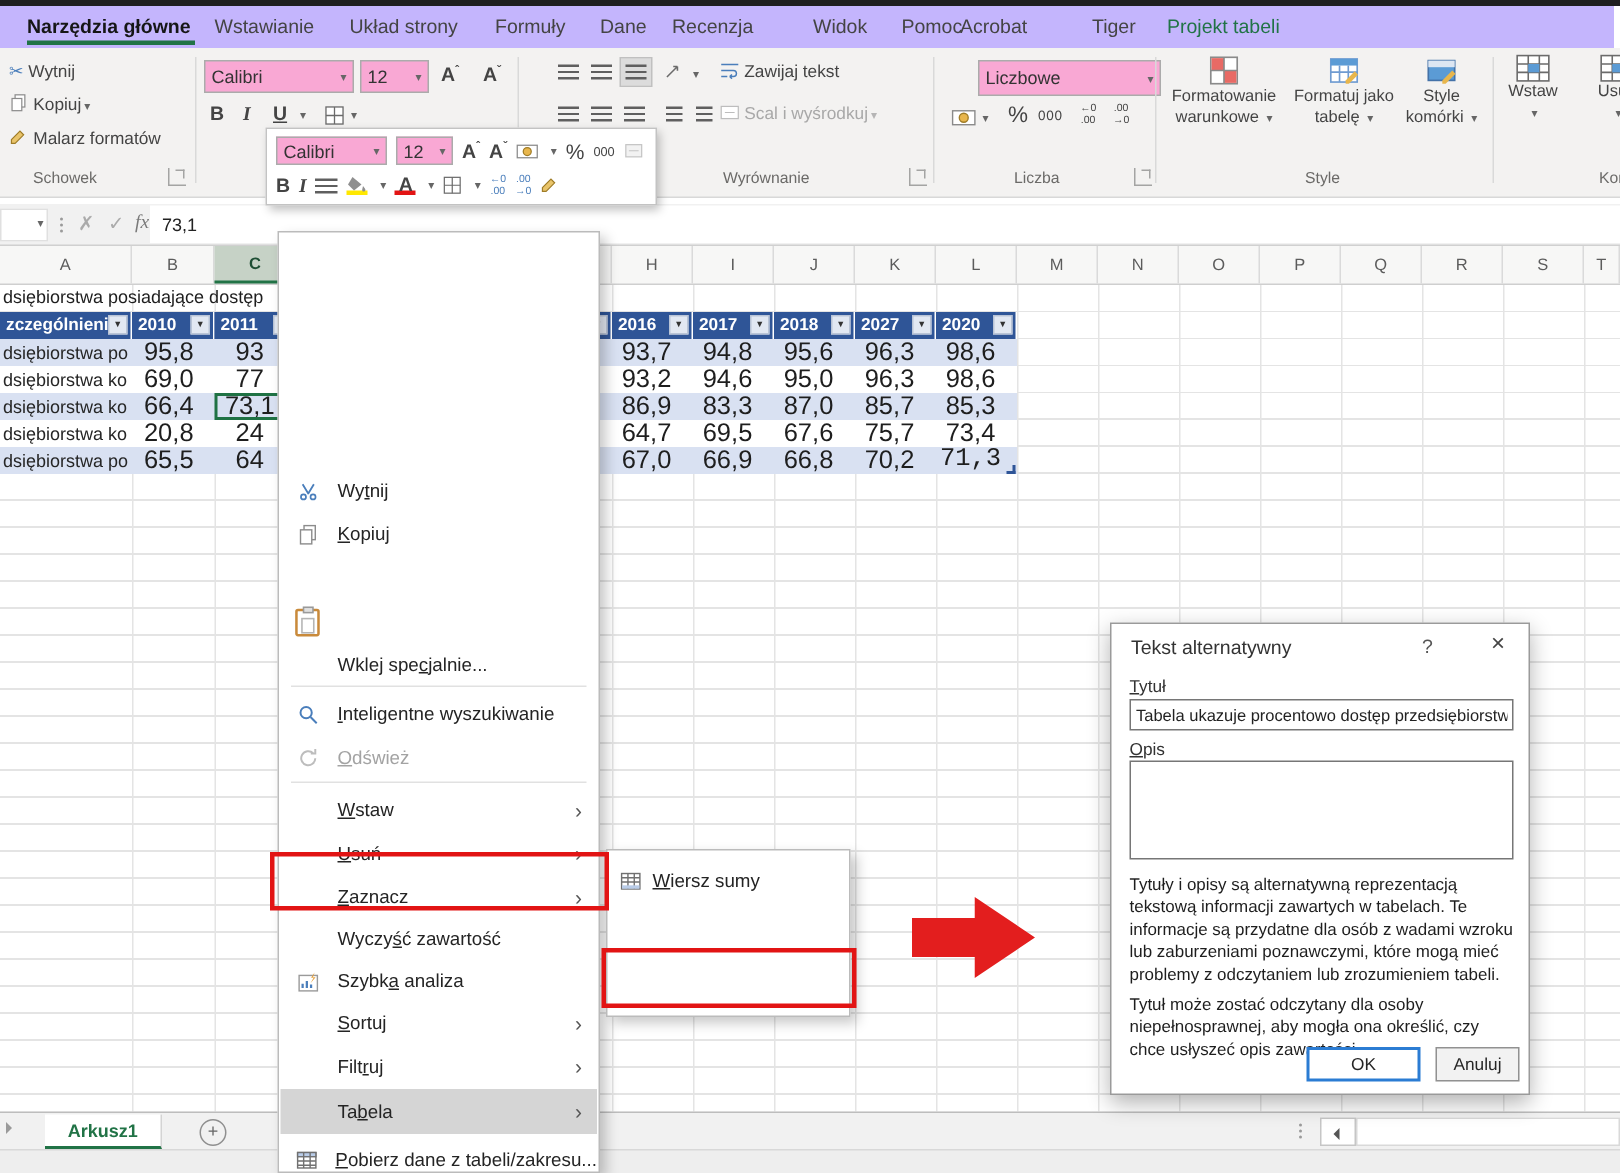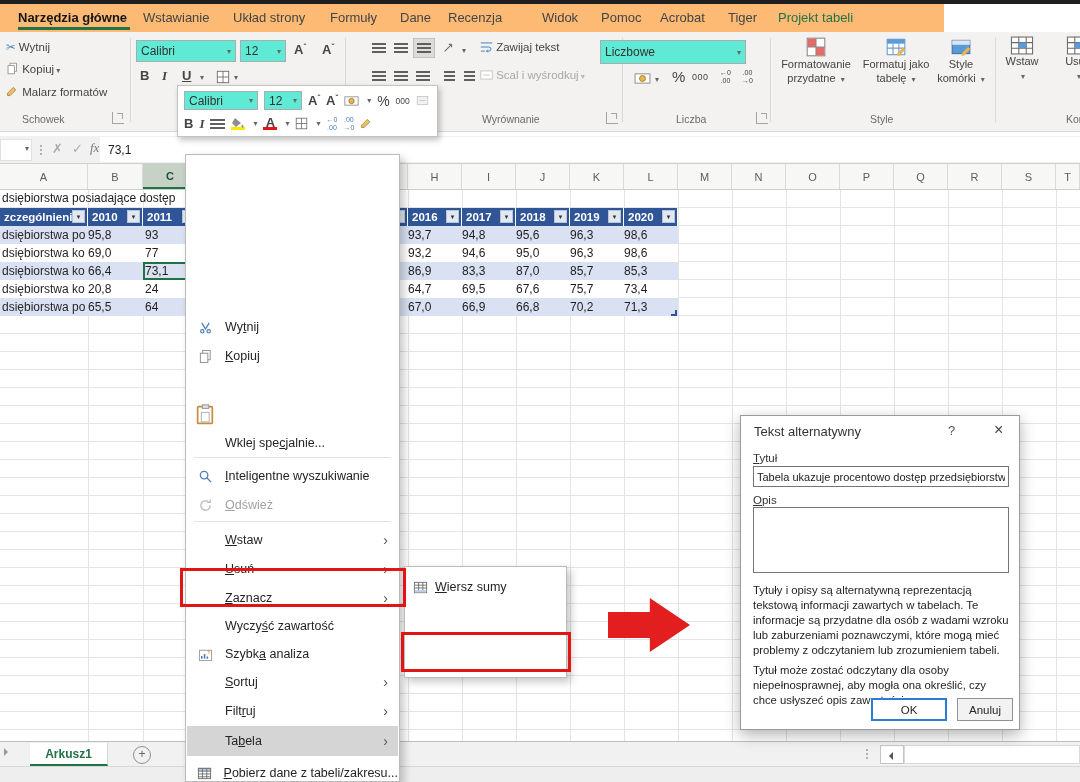--- a/index.html
+++ b/index.html
@@ -1,36 +1,36 @@
 <!DOCTYPE html>
 <html><head>
 <meta charset="utf-8">
 <style>
   html,body{margin:0;padding:0;background:#888}
   #app{position:relative;width:1080px;height:782px;overflow:hidden;background:#fff;
        font-family:"Liberation Sans","DejaVu Sans",sans-serif;font-size:12px;color:#262626}
   .abs{position:absolute;white-space:nowrap}
   
   #topstrip{left:0;top:0;width:1080px;height:4px;background:#1f1f1f}
-  #tabrow{left:0;top:4px;width:944px;height:28px;background:#fdba74}
+  #tabrow{left:0;top:4px;width:1076px;height:28px;background:#c4b5fd}
   .tab{position:absolute;top:6px;font-size:13px;color:#444;cursor:default;white-space:nowrap}
   .tab.active{color:#161616;font-weight:700}
   .tab.accent{color:#217346}
   #tab-underline{left:18px;top:27px;width:112px;height:3px;background:#217346}
   #ribbon{left:0;top:32px;width:1080px;height:100px;background:#f3f2f1;border-bottom:1px solid #d8d8d8;box-sizing:border-box}
   .rdiv{position:absolute;top:6px;width:1px;height:84px;background:#d9d9d9}
   .rlabel{position:absolute;top:81px;font-size:10.5px;color:#6b6a68}
   .launch{position:absolute;top:80px;width:11px;height:11px;border-left:1px solid #8a8a8a;border-bottom:1px solid #8a8a8a;opacity:.75}
   .launch:after{content:"";position:absolute;right:1px;top:1px;width:5px;height:5px;border-right:1.5px solid #8a8a8a;border-top:1.5px solid #8a8a8a}
   .rbtn{position:absolute;font-size:11.5px;color:#444;white-space:nowrap}
   .gray{color:#a8a8a8}
   .chev{font-size:8px;color:#666;margin-left:2px}
   .selbox{background:#dcdcdc;outline:1px solid #c0c0c0}
   .lines{display:inline-block;width:14px;height:10px;background:repeating-linear-gradient(to bottom,#5f5f5f 0 1.7px,transparent 1.7px 4.2px)}
-  .dd{box-sizing:border-box;background:#5eead4;border:1px solid #ababab;display:flex;align-items:center;padding:0 4px;font-size:12px;color:#333;justify-content:space-between}
+  .dd{box-sizing:border-box;background:#f9a8d4;border:1px solid #ababab;display:flex;align-items:center;padding:0 4px;font-size:12px;color:#333;justify-content:space-between}
   .bigbtn{position:absolute;text-align:center;font-size:11px;color:#444;line-height:1.25}
   .fc{font-weight:700;font-size:13px;color:#444}
   
   #minibar{left:177px;top:85px;width:261px;height:52px;background:#fff;border:1px solid #c3c3c3;
            box-shadow:2px 3px 6px rgba(0,0,0,.25);z-index:15;box-sizing:border-box;padding:3px 6px}
   .mrow{display:flex;align-items:center;gap:6px;height:23px}
   .colorbar{display:block;width:14px;height:3px;margin-top:-1px}
   
   #frow{left:0;top:136px;width:1080px;height:28px;background:#f1f1f1;border-bottom:1px solid #d0d0d0;box-sizing:border-box}
   #namebox{position:absolute;left:0;top:3px;width:32px;height:22px;background:#fff;border:1px solid #e0e0e0;box-sizing:border-box}
@@ -39,21 +39,21 @@
   .dotcol i{width:2px;height:2px;border-radius:50%;background:#9a9a9a}
   
   #colheads{left:0;top:164px;width:1080px;height:26px;background:#f7f7f6;border-bottom:1px solid #cfcfcf;box-sizing:border-box}
   .ch{position:absolute;top:0;height:25px;display:flex;align-items:center;justify-content:center;
       font-size:11px;color:#5c5c5c;border-right:1px solid #dadada;box-sizing:border-box}
   .ch.sel{background:#c6d2c6;border-bottom:2px solid #217346;color:#1f4f35;font-weight:700}
   #grid{left:0;top:190px;width:1080px;height:551px;
         background:repeating-linear-gradient(to bottom,transparent 0 17px,#e4e4e4 17px 18px)}
   .vline{position:absolute;top:0;width:1px;height:551px;background:#e4e4e4}
   
-  .cellv{position:absolute;height:18px;line-height:18px;text-align:left;font-size:12px;color:#1e1e1e;overflow:hidden}
+  .cellv{position:absolute;height:18px;line-height:18px;text-align:center;font-size:17px;color:#1e1e1e;overflow:hidden}
   .yearcell{position:absolute;height:18px;background:#2f5597;border-right:1px solid #fff;box-sizing:border-box;
             color:#fff;font-weight:700;font-size:11.5px;line-height:18px;padding-left:4px;overflow:hidden}
   .fbtn{position:absolute;width:13px;height:13px;background:#e2e8f2;border:1px solid #b9c4d6;box-sizing:border-box;
         font-size:6px;color:#333;display:flex;align-items:center;justify-content:center}
   
   #cmenu{left:185px;top:154px;width:215px;height:628px;background:#fff;border:1px solid #bbb;
          box-shadow:4px 4px 8px rgba(0,0,0,.22);z-index:20;box-sizing:border-box}
   #smenu{left:404px;top:566px;width:163px;height:112px;background:#fff;border:1px solid #bbb;
          box-shadow:4px 4px 8px rgba(0,0,0,.22);z-index:21;box-sizing:border-box}
   .mi{position:absolute;left:1px;width:211px;height:28px;display:flex;align-items:center;font-size:12.5px;color:#242424}
@@ -99,21 +99,21 @@
 
   <div class="abs" id="tabrow">
     <div class="tab active" style="left:18px">Narzędzia główne</div>
     <div class="tab" style="left:143px">Wstawianie</div>
     <div class="tab" style="left:233px">Układ strony</div>
     <div class="tab" style="left:330px">Formuły</div>
     <div class="tab" style="left:400px">Dane</div>
     <div class="tab" style="left:448px">Recenzja</div>
     <div class="tab" style="left:542px">Widok</div>
     <div class="tab" style="left:601px">Pomoc</div>
-    <div class="tab" style="left:660px">Acrobat</div>
+    <div class="tab" style="left:640px">Acrobat</div>
     <div class="tab" style="left:728px">Tiger</div>
     <div class="tab accent" style="left:778px">Projekt tabeli</div>
   </div>
   <div class="abs" id="tab-underline"></div>
 
   <div class="abs" id="ribbon">
 
     <div class="rbtn" style="left:6px;top:8px">
       <span style="color:#4a7ebb">✂</span>
       <span>Wytnij</span>
@@ -180,21 +180,21 @@
       <svg width="13" height="12" viewBox="0 0 16 14" style="display:inline-block;vertical-align:-2px">
           <rect x="1" y="2" width="14" height="10" fill="#fff" stroke="#bdbdbd"></rect>
           <path d="M4 7h8" stroke="#bdbdbd"></path>
         </svg>
       <span>Scal i wyśrodkuj</span><span class="chev" style="color:#b5b5b5">▾</span>
     </div>
     <div class="rlabel" style="left:482px">Wyrównanie</div>
     <div class="launch" style="left:606px"></div>
     <div class="rdiv" style="left:622px"></div>
 
-    <div class="dd" style="position:absolute;left:600px;top:8px;width:146px;height:24px">
+    <div class="dd" style="position:absolute;left:652px;top:8px;width:122px;height:24px">
       <span>Liczbowe</span>
         <span class="chev">▾</span>
     </div>
     <svg class="abs" style="left:634px;top:40px" width="17" height="13" viewBox="0 0 18 14">
         <rect x="1" y="2" width="16" height="10" fill="#fff" stroke="#8a8a8a"></rect>
         <circle cx="9" cy="7" r="3.2" fill="#e8b64c" stroke="#a07d28"></circle>
       </svg>
     <div class="rbtn" style="left:653px;top:40px"><span class="chev">▾</span></div>
     <div class="rbtn" style="left:672px;top:36px;font-size:15px">%</div>
     <div class="rbtn" style="left:692px;top:40px;font-size:9px;letter-spacing:.5px">000</div>
@@ -204,21 +204,21 @@
     <div class="launch" style="left:756px"></div>
     <div class="rdiv" style="left:770px"></div>
 
     <div class="bigbtn" style="left:770px;top:4px;width:92px">
       <svg width="22" height="22" viewBox="0 0 20 20" style="margin:0 auto">
           <rect x="2" y="2" width="16" height="16" fill="#fff" stroke="#8a8a8a"></rect>
           <rect x="2.5" y="2.5" width="7.5" height="7.5" fill="#e86a65"></rect>
           <rect x="10" y="10" width="7.5" height="7.5" fill="#e86a65"></rect>
           <path d="M2 10h16M10 2v16" stroke="#8a8a8a"></path>
         </svg>
-      <span>Formatowanie</span><br><span>przydatne</span> <span class="chev">▾</span>
+      <span>Formatowanie</span><br><span>warunkowe</span> <span class="chev">▾</span>
     </div>
     <div class="bigbtn" style="left:858px;top:4px;width:76px">
       <svg width="22" height="22" viewBox="0 0 20 20" style="margin:0 auto">
           <rect x="2" y="3" width="16" height="14" fill="#fff" stroke="#6f9bd1"></rect>
           <rect x="2" y="3" width="16" height="4" fill="#5b9bd5"></rect>
           <path d="M2 11h16M7.3 7v10M12.6 7v10" stroke="#6f9bd1"></path>
           <path d="M11 16l5.5-5.5 2 2L13 18h-2z" fill="#e8b64c"></path>
         </svg>
       <span>Formatuj jako</span><br><span>tabelę</span> <span class="chev">▾</span>
     </div>
@@ -376,21 +376,21 @@
       <div class="yearcell" style="position: absolute; left: 143px; top: 208px; width: 55px;">2011</div>
       <div class="fbtn" style="position: absolute; left: 182px; top: 210px;">▼</div>
       <div class="yearcell" style="position: absolute; left: 363px; top: 208px; width: 45px;"></div>
       <div class="fbtn" style="position: absolute; left: 392px; top: 210px;">▼</div>
       <div class="yearcell" style="position: absolute; left: 408px; top: 208px; width: 54px;">2016</div>
       <div class="fbtn" style="position: absolute; left: 446px; top: 210px;">▼</div>
       <div class="yearcell" style="position: absolute; left: 462px; top: 208px; width: 54px;">2017</div>
       <div class="fbtn" style="position: absolute; left: 500px; top: 210px;">▼</div>
       <div class="yearcell" style="position: absolute; left: 516px; top: 208px; width: 54px;">2018</div>
       <div class="fbtn" style="position: absolute; left: 554px; top: 210px;">▼</div>
-      <div class="yearcell" style="position: absolute; left: 570px; top: 208px; width: 54px;">2019</div>
+      <div class="yearcell" style="position: absolute; left: 570px; top: 208px; width: 54px;">2027</div>
       <div class="fbtn" style="position: absolute; left: 608px; top: 210px;">▼</div>
       <div class="yearcell" style="position: absolute; left: 624px; top: 208px; width: 54px;">2020</div>
       <div class="fbtn" style="position: absolute; left: 662px; top: 210px;">▼</div>
       <div style="position: absolute; left: 0px; top: 226px; width: 678px; height: 18px; background: rgb(217, 225, 242);"></div>
       <div style="position: absolute; left: 2px; top: 226px; width: 84px; height: 18px; line-height: 18px; overflow: hidden; font-size: 12px; white-space: nowrap;">dsiębiorstwa po</div>
       <div class="cellv" style="position: absolute; left: 88px; top: 226px; width: 49px;">95,8</div>
       <div class="cellv" style="position: absolute; left: 145px; top: 226px; width: 43px;">93</div>
       <div class="cellv" style="position: absolute; left: 363px; top: 226px; width: 40px;">7</div>
       <div class="cellv" style="position: absolute; left: 408px; top: 226px; width: 46px;">93,7</div>
       <div class="cellv" style="position: absolute; left: 462px; top: 226px; width: 46px;">94,8</div>
@@ -430,21 +430,21 @@
       <div class="cellv" style="position: absolute; left: 624px; top: 280px; width: 46px;">73,4</div>
       <div style="position: absolute; left: 0px; top: 298px; width: 678px; height: 18px; background: rgb(217, 225, 242);"></div>
       <div style="position: absolute; left: 2px; top: 298px; width: 84px; height: 18px; line-height: 18px; overflow: hidden; font-size: 12px; white-space: nowrap;">dsiębiorstwa po</div>
       <div class="cellv" style="position: absolute; left: 88px; top: 298px; width: 49px;">65,5</div>
       <div class="cellv" style="position: absolute; left: 145px; top: 298px; width: 43px;">64</div>
       <div class="cellv" style="position: absolute; left: 363px; top: 298px; width: 40px;">4</div>
       <div class="cellv" style="position: absolute; left: 408px; top: 298px; width: 46px;">67,0</div>
       <div class="cellv" style="position: absolute; left: 462px; top: 298px; width: 46px;">66,9</div>
       <div class="cellv" style="position: absolute; left: 516px; top: 298px; width: 46px;">66,8</div>
       <div class="cellv" style="position: absolute; left: 570px; top: 298px; width: 46px;">70,2</div>
-      <div class="cellv" style="position: absolute; left: 624px; top: 298px; width: 46px;">71,3</div>
+      <div class="cellv" style="position: absolute; left: 624px; top: 298px; width: 46px; font-family: Liberation Mono, monospace;">71,3</div>
       <div style="position: absolute; left: 671px; top: 310px; width: 6px; height: 6px; border-right: 2px solid rgb(47, 85, 151); border-bottom: 2px solid rgb(47, 85, 151); box-sizing: border-box;"></div>
     </div>
 
   <div class="abs" id="cmenu">
       <div class="mi" style="top: 158px;">
         <span class="ic">
           <svg width="15" height="15" viewBox="0 0 16 16">
             <path d="M4 3l4.2 7M12 3 7.8 10" stroke="#4a7ebb" fill="none" stroke-width="1.3"></path>
             <circle cx="4.6" cy="12" r="1.8" stroke="#4a7ebb" fill="none" stroke-width="1.2"></circle>
             <circle cx="11.4" cy="12" r="1.8" stroke="#4a7ebb" fill="none" stroke-width="1.2"></circle>

